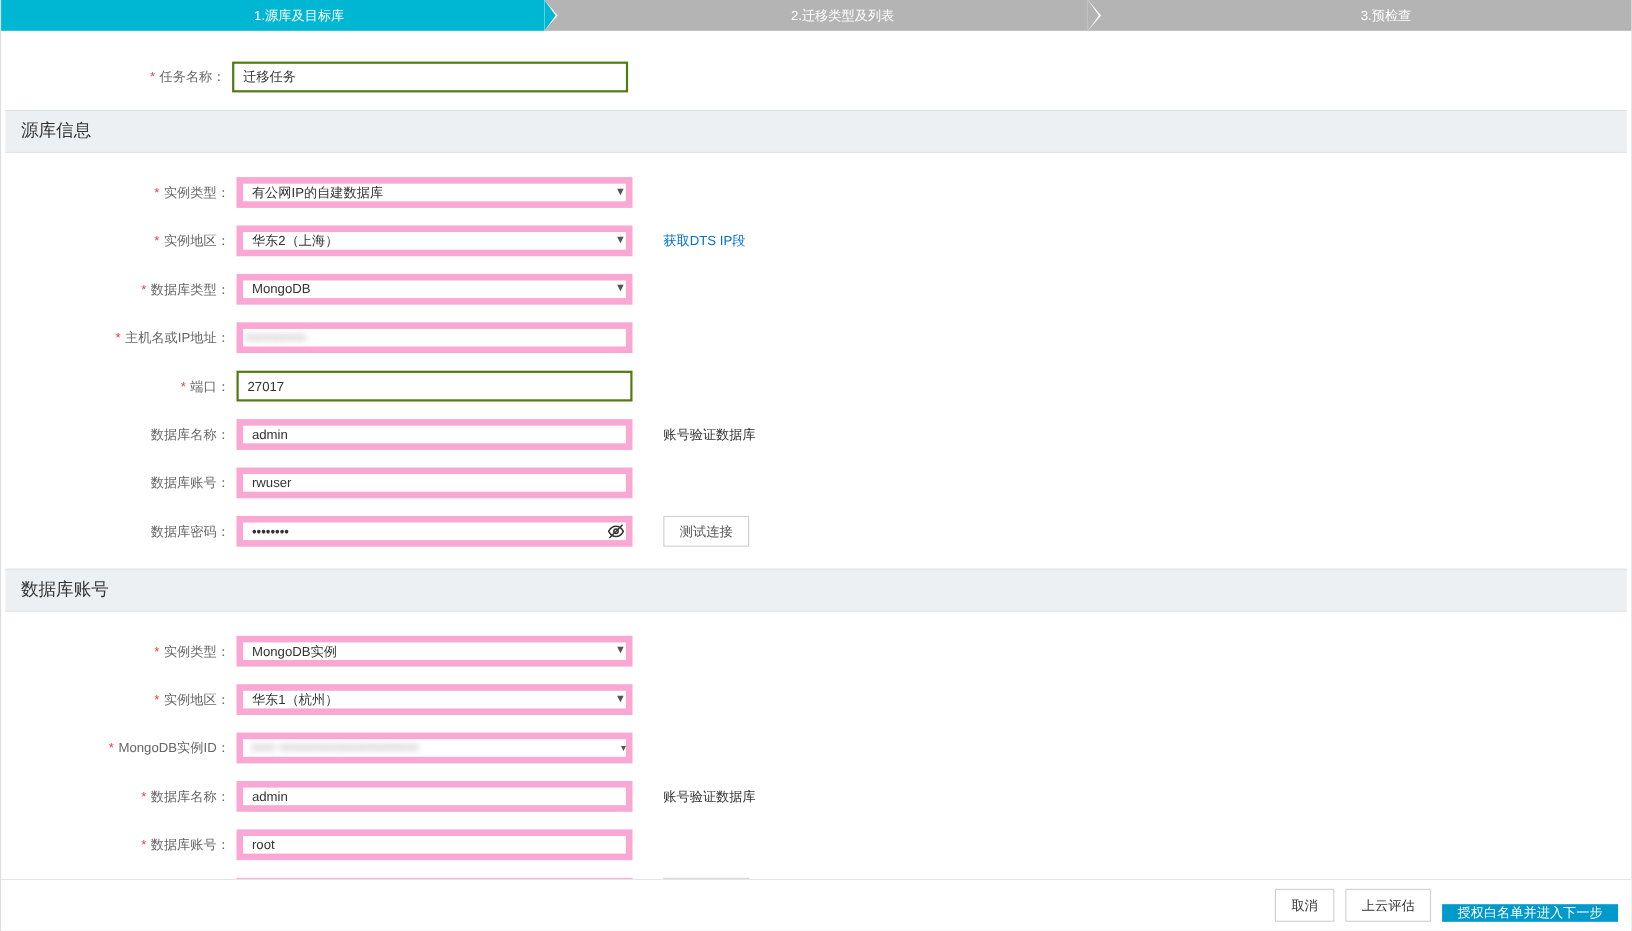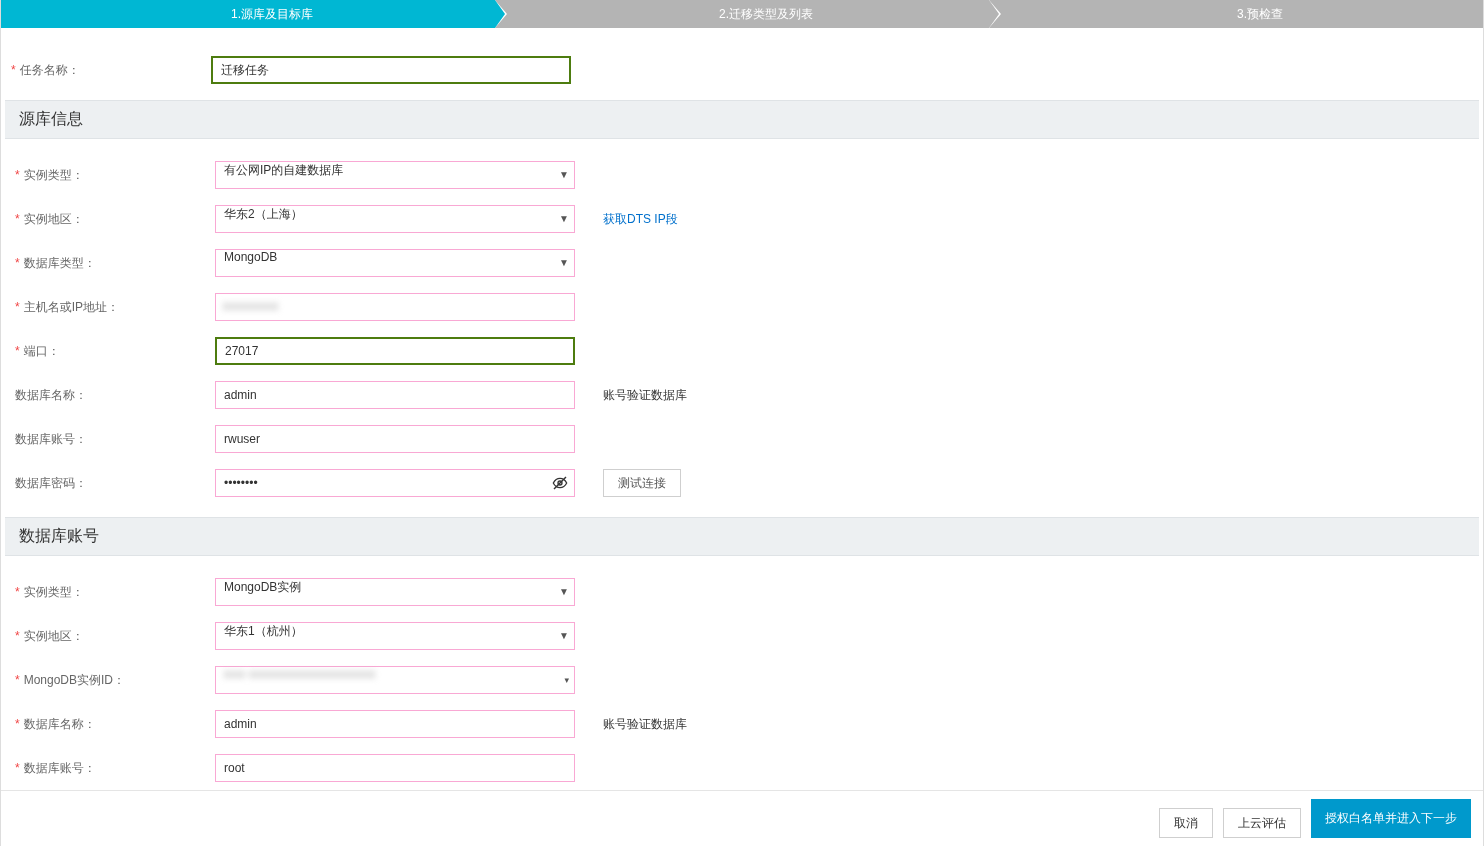--- a/index.html
+++ b/index.html
@@ -36,31 +36,31 @@
     border-bottom: 14px solid transparent;
     border-left: 12px solid #fff;
     z-index: 1;
   }
   .step:last-child::after, .step:last-child::before { display: none; }
 
   
   .form-area { padding: 28px 0 0 0; }
   .form-row { display: flex; align-items: center; margin-bottom: 16px; padding-left: 10px; }
   .form-row .label {
-    width: 200px; padding-right: 6px;
+    width: 200px; text-align: right; padding-right: 6px;
     color: #666; font-size: 12px;
   }
   .form-row .label .req { color: #f04646; margin-right: 4px; }
   .form-row .control { width: 360px; position: relative; }
   .form-row .extra { margin-left: 28px; color: #333; font-size: 12px; }
   .form-row .extra.link { color: #0070cc; cursor: pointer; }
 
   input.text, .select-display {
     width: 100%; height: 28px; padding: 0 8px;
-    border: 1px solid #f9a8d4; background: #fff; font-size: 12px;
+    border: 6px solid #f9a8d4; background: #fff; font-size: 12px;
     color: #333; outline: none;
   }
   input.text.focused, .control.focused input.text { border: 2px solid #4d7c0f; }
 
   .select-wrap { position: relative; }
   .select-wrap .caret {
     position: absolute; right: 6px; top: 50%; transform: translateY(-55%);
     font-size: 10px; color: #555; pointer-events: none;
   }
   .select-display { padding-right: 22px; }
@@ -83,21 +83,21 @@
   }
   .section-body { margin: 0 4px 20px 4px; }
 
   .footer {
     position: absolute; left: 0; right: 0; bottom: 0;
     border-top: 1px solid #e5e5e5;
     display: flex; justify-content: flex-end; align-items: flex-end;
     padding: 8px 12px; gap: 10px; background: #fff;
   }
   .btn-primary {
-    height: 39px; padding: 0 14px; border: none; background: #0099cc; color: #fff;
+    height: 16px; padding: 0 14px; border: none; background: #0099cc; color: #fff;
     cursor: pointer; font-size: 12px;
   }
   .btn-plain {
     height: 30px; padding: 0 14px; border: 1px solid #cfcfcf; background: #fff; color: #333;
     cursor: pointer; font-size: 12px;
   }
 
   .masked-text {
     display:inline-block; filter: blur(3px); color:#999; letter-spacing:1px;
   }

